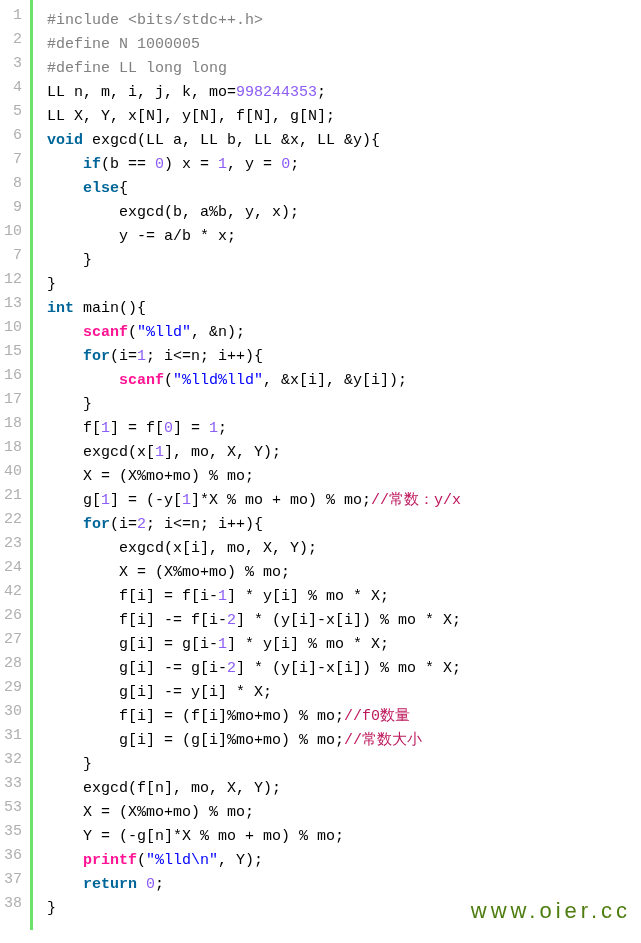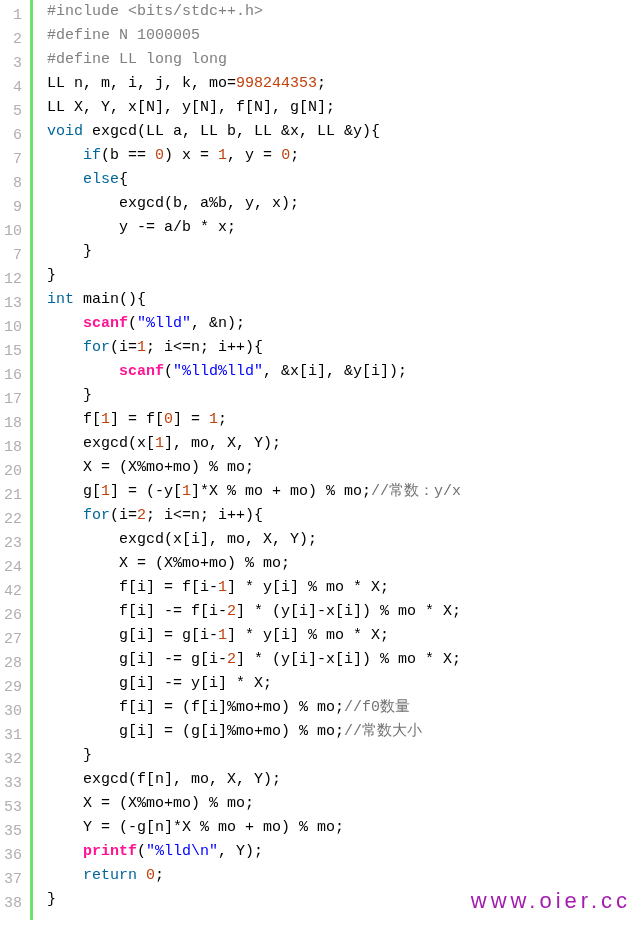--- a/index.html
+++ b/index.html
@@ -21,36 +21,36 @@
   user-select: none;
   min-width: 30px;
 }
 .gutter div { line-height: 24px; height: 24px; }
 .green-bar {
   width: 3px;
   background: #6ce26c;
   margin-right: 14px;
 }
 .code {
-  padding: 0 0;
+  padding: 9px 0;
   white-space: pre;
   color: #000;
 }
 .code .line { line-height: 24px; height: 24px; }
-.kw { color: #006699; font-weight: normal; text-align: center; }
+.kw { color: #006699; font-weight: bold; text-align: center; }
 .fn { color: #ff1493; font-weight: bold; }
 .str { color: #0000ff; }
-.num { color: #c2410c; }
-.cmt { color: #737373; }
+.num { color: #8b5cf6; }
+.cmt { color: #be185d; }
 .pp { color: #808080; }
 .watermark {
   position: absolute;
   right: 10px;
   bottom: 6px;
-  color: #a21caf;
+  color: #4d7c0f;
   font-size: 22px;
   font-family: Arial, sans-serif;
   letter-spacing: 4px;
 }
 </style>
 </head>
 <body>
 
 <div class="code-container">
   <div class="gutter" id="gutter">
@@ -66,21 +66,21 @@
       <div>10</div>
       <div>7</div>
       <div>12</div>
       <div>13</div>
       <div>10</div>
       <div>15</div>
       <div>16</div>
       <div>17</div>
       <div>18</div>
       <div>18</div>
-      <div>20</div>
+      <div>40</div>
       <div>21</div>
       <div>22</div>
       <div>23</div>
       <div>24</div>
       <div>42</div>
       <div>26</div>
       <div>27</div>
       <div>28</div>
       <div>29</div>
       <div>30</div>

